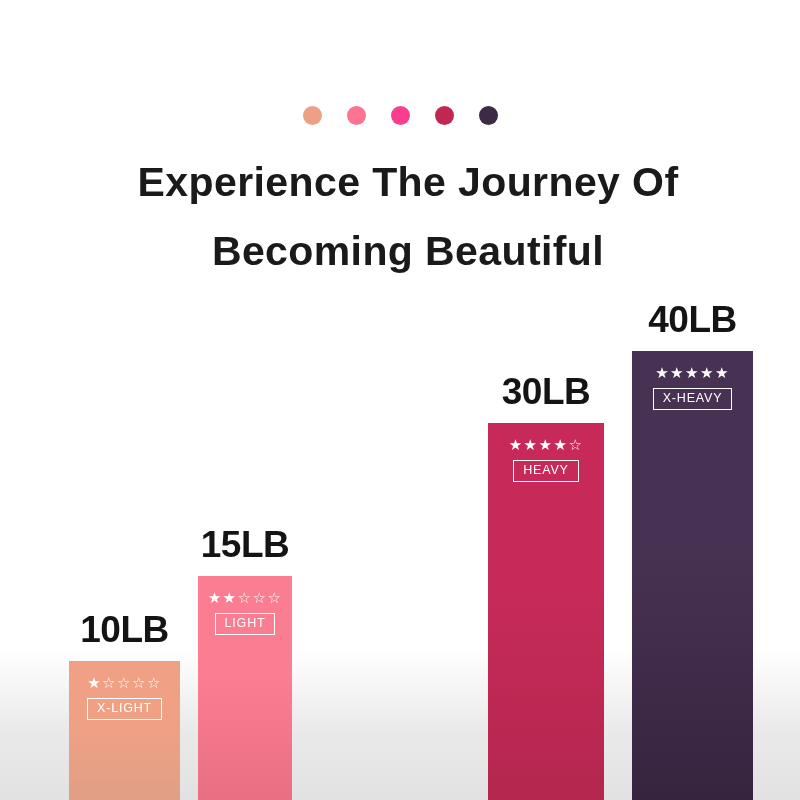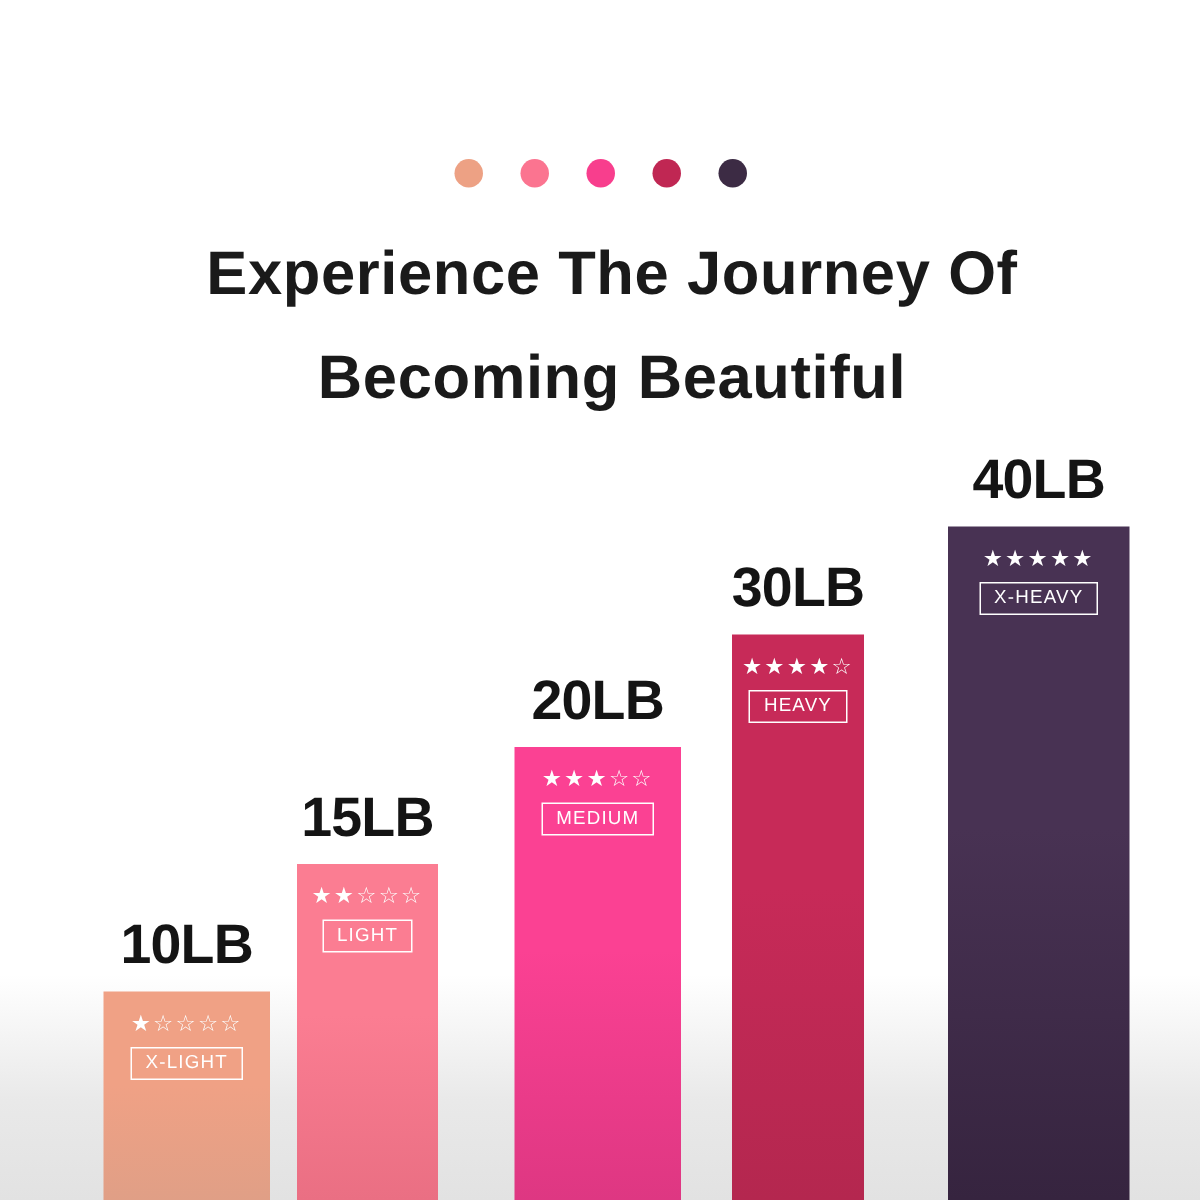--- a/index.html
+++ b/index.html
@@ -89,28 +89,21 @@
           <div class="tag">X-LIGHT</div>
         </div>
       </div>
       <div class="bar-col" style="left: 198px; width: 94px; height: 274px;">
         <div class="bar-weight">15LB</div>
         <div class="bar" style="background: linear-gradient(rgb(251, 125, 146) 0%, rgb(251, 125, 146) 45%, rgb(234, 111, 131) 100%);">
           <div class="stars">★★☆☆☆</div>
           <div class="tag">LIGHT</div>
         </div>
       </div>
-      <div class="bar-col" style="left: 343px; width: 111px; height: 352px;">
-        <div class="bar-weight">20LB</div>
-        <div class="bar" style="background: linear-gradient(rgb(251, 65, 147) 0%, rgb(251, 65, 147) 45%, rgb(222, 55, 130) 100%);">
-          <div class="stars">★★★☆☆</div>
-          <div class="tag">MEDIUM</div>
-        </div>
-      </div>
-      <div class="bar-col" style="left: 488px; width: 88px; height: 427px;">
+      <div class="bar-col" style="left: 488px; width: 116px; height: 427px;">
         <div class="bar-weight">30LB</div>
         <div class="bar" style="background: linear-gradient(rgb(199, 42, 88) 0%, rgb(199, 42, 88) 45%, rgb(180, 39, 79) 100%);">
           <div class="stars">★★★★☆</div>
           <div class="tag">HEAVY</div>
         </div>
       </div>
       <div class="bar-col" style="left: 632px; width: 121px; height: 499px;">
         <div class="bar-weight">40LB</div>
         <div class="bar" style="background: linear-gradient(rgb(72, 50, 83) 0%, rgb(72, 50, 83) 45%, rgb(54, 36, 63) 100%);">
           <div class="stars">★★★★★</div>

